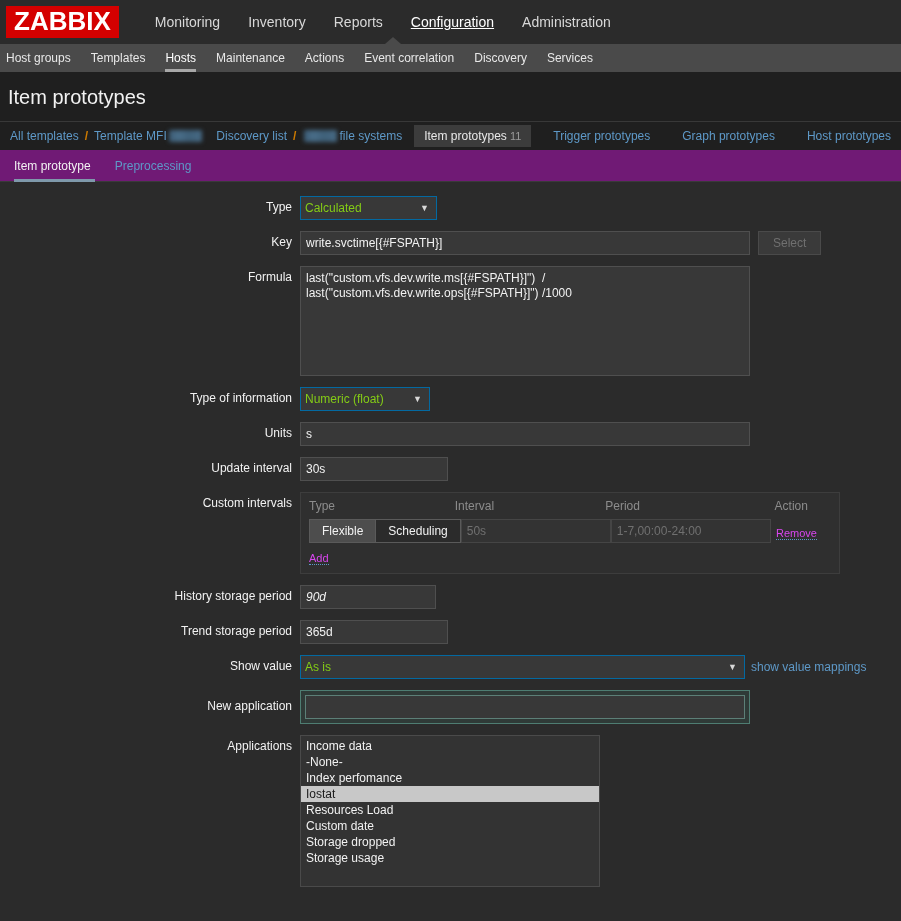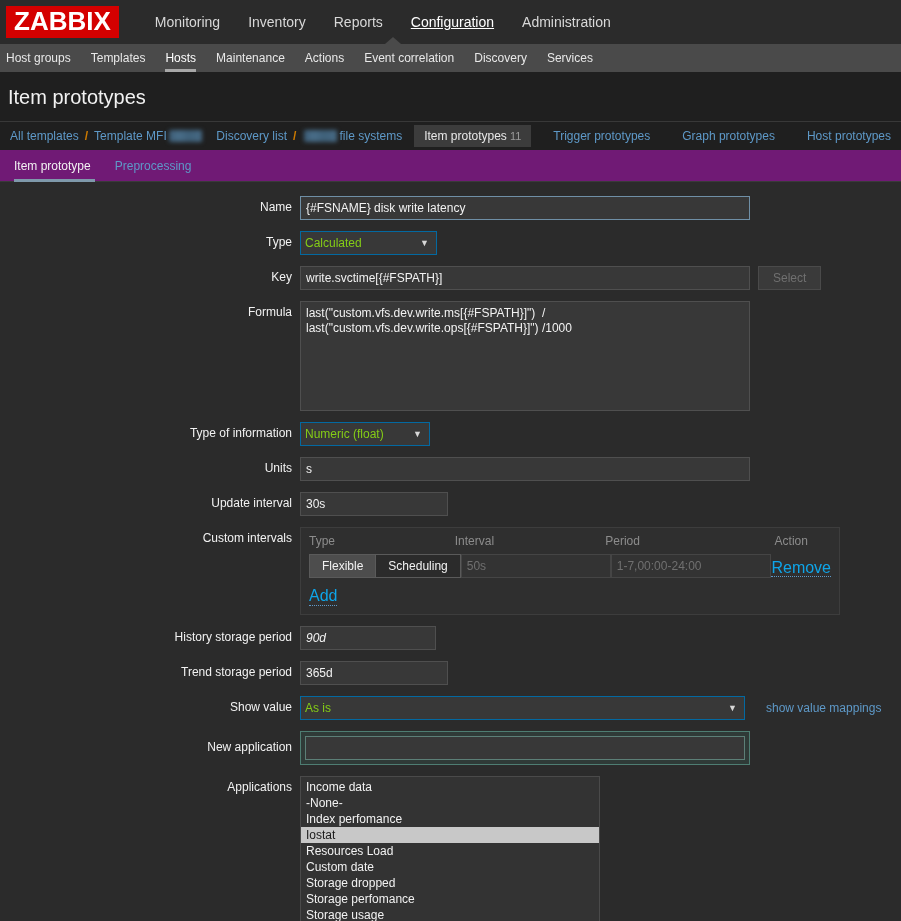--- a/index.html
+++ b/index.html
@@ -270,22 +270,22 @@
     border: 1px solid #454545;
     color: #f2f2f2;
     font-size: 12px;
     height: 24px;
     padding: 3px 5px;
     font-family: "Liberation Sans", sans-serif;
     outline: none;
   }
   .ci-input::placeholder { color: #707070; }
   .lnk {
-    color: #0ea5e9;
-    font-size: 16px;
+    color: #d946ef;
+    font-size: 11px;
     cursor: pointer;
     border-bottom: 1px dotted #5e99c8;
     text-decoration: none;
   }
   .ci-add { margin-top: 9px; display: inline-block; }
 
   
   .focusring {
     border: 1px solid #4e7d72;
     padding: 4px;
@@ -322,21 +322,21 @@
     white-space: nowrap;
   }
   .applist-opt.sel {
     background: #c8c8c8;
     color: #1a1a1a;
   }
   .applist::-webkit-scrollbar { width: 14px; background: #2a2a2a; }
   .applist::-webkit-scrollbar-track { background: #242424; border-left: 1px solid #444; }
   .applist::-webkit-scrollbar-thumb { background: #161616; border: 1px solid #4a4a4a; }
 
-  .show-map-link { color: #5e99c8; font-size: 12px; margin-left: 21px; padding-top: 5px; cursor: pointer; }
+  .show-map-link { color: #5e99c8; font-size: 12px; margin-left: 6px; padding-top: 5px; cursor: pointer; }
 </style>
 </head>
 <body>
 
 <div class="topnav">
   <div class="logo">ZABBIX</div>
   <div class="topnav-items">
     <div class="topnav-item">Monitoring</div>
     <div class="topnav-item">Inventory</div>
     <div class="topnav-item">Reports</div>
@@ -379,26 +379,20 @@
   <span class="bc-tab">Host prototypes</span>
 </div>
 
 <div class="form-tabs">
   <div class="ftab active">Item prototype</div>
   <div class="ftab">Preprocessing</div>
 </div>
 
 <div class="form-body">
 
-  <div class="row">
-    <div class="lbl">Name</div>
-    <div class="fld">
-      <input class="txt focused" style="width: 450px;" value="{#FSNAME} disk write latency">
-    </div>
-  </div>
 
   <div class="row">
     <div class="lbl">Type</div>
     <div class="fld">
       <span class="selwrap">
         <select class="sel" style="width:137px;">
           <option>Calculated</option>
         </select>
         <span class="arrow">▼</span>
       </span>
@@ -519,19 +513,18 @@
     <div class="lbl">Applications</div>
     <div class="fld">
       <div class="applist">
         <div class="applist-opt">Income data</div>
         <div class="applist-opt">-None-</div>
         <div class="applist-opt">Index perfomance</div>
         <div class="applist-opt sel">Iostat</div>
         <div class="applist-opt">Resources Load</div>
         <div class="applist-opt">Custom date</div>
         <div class="applist-opt">Storage dropped</div>
-        <div class="applist-opt">Storage perfomance</div>
         <div class="applist-opt">Storage usage</div>
       </div>
     </div>
   </div>
 
 </div>
 
 </body></html>

